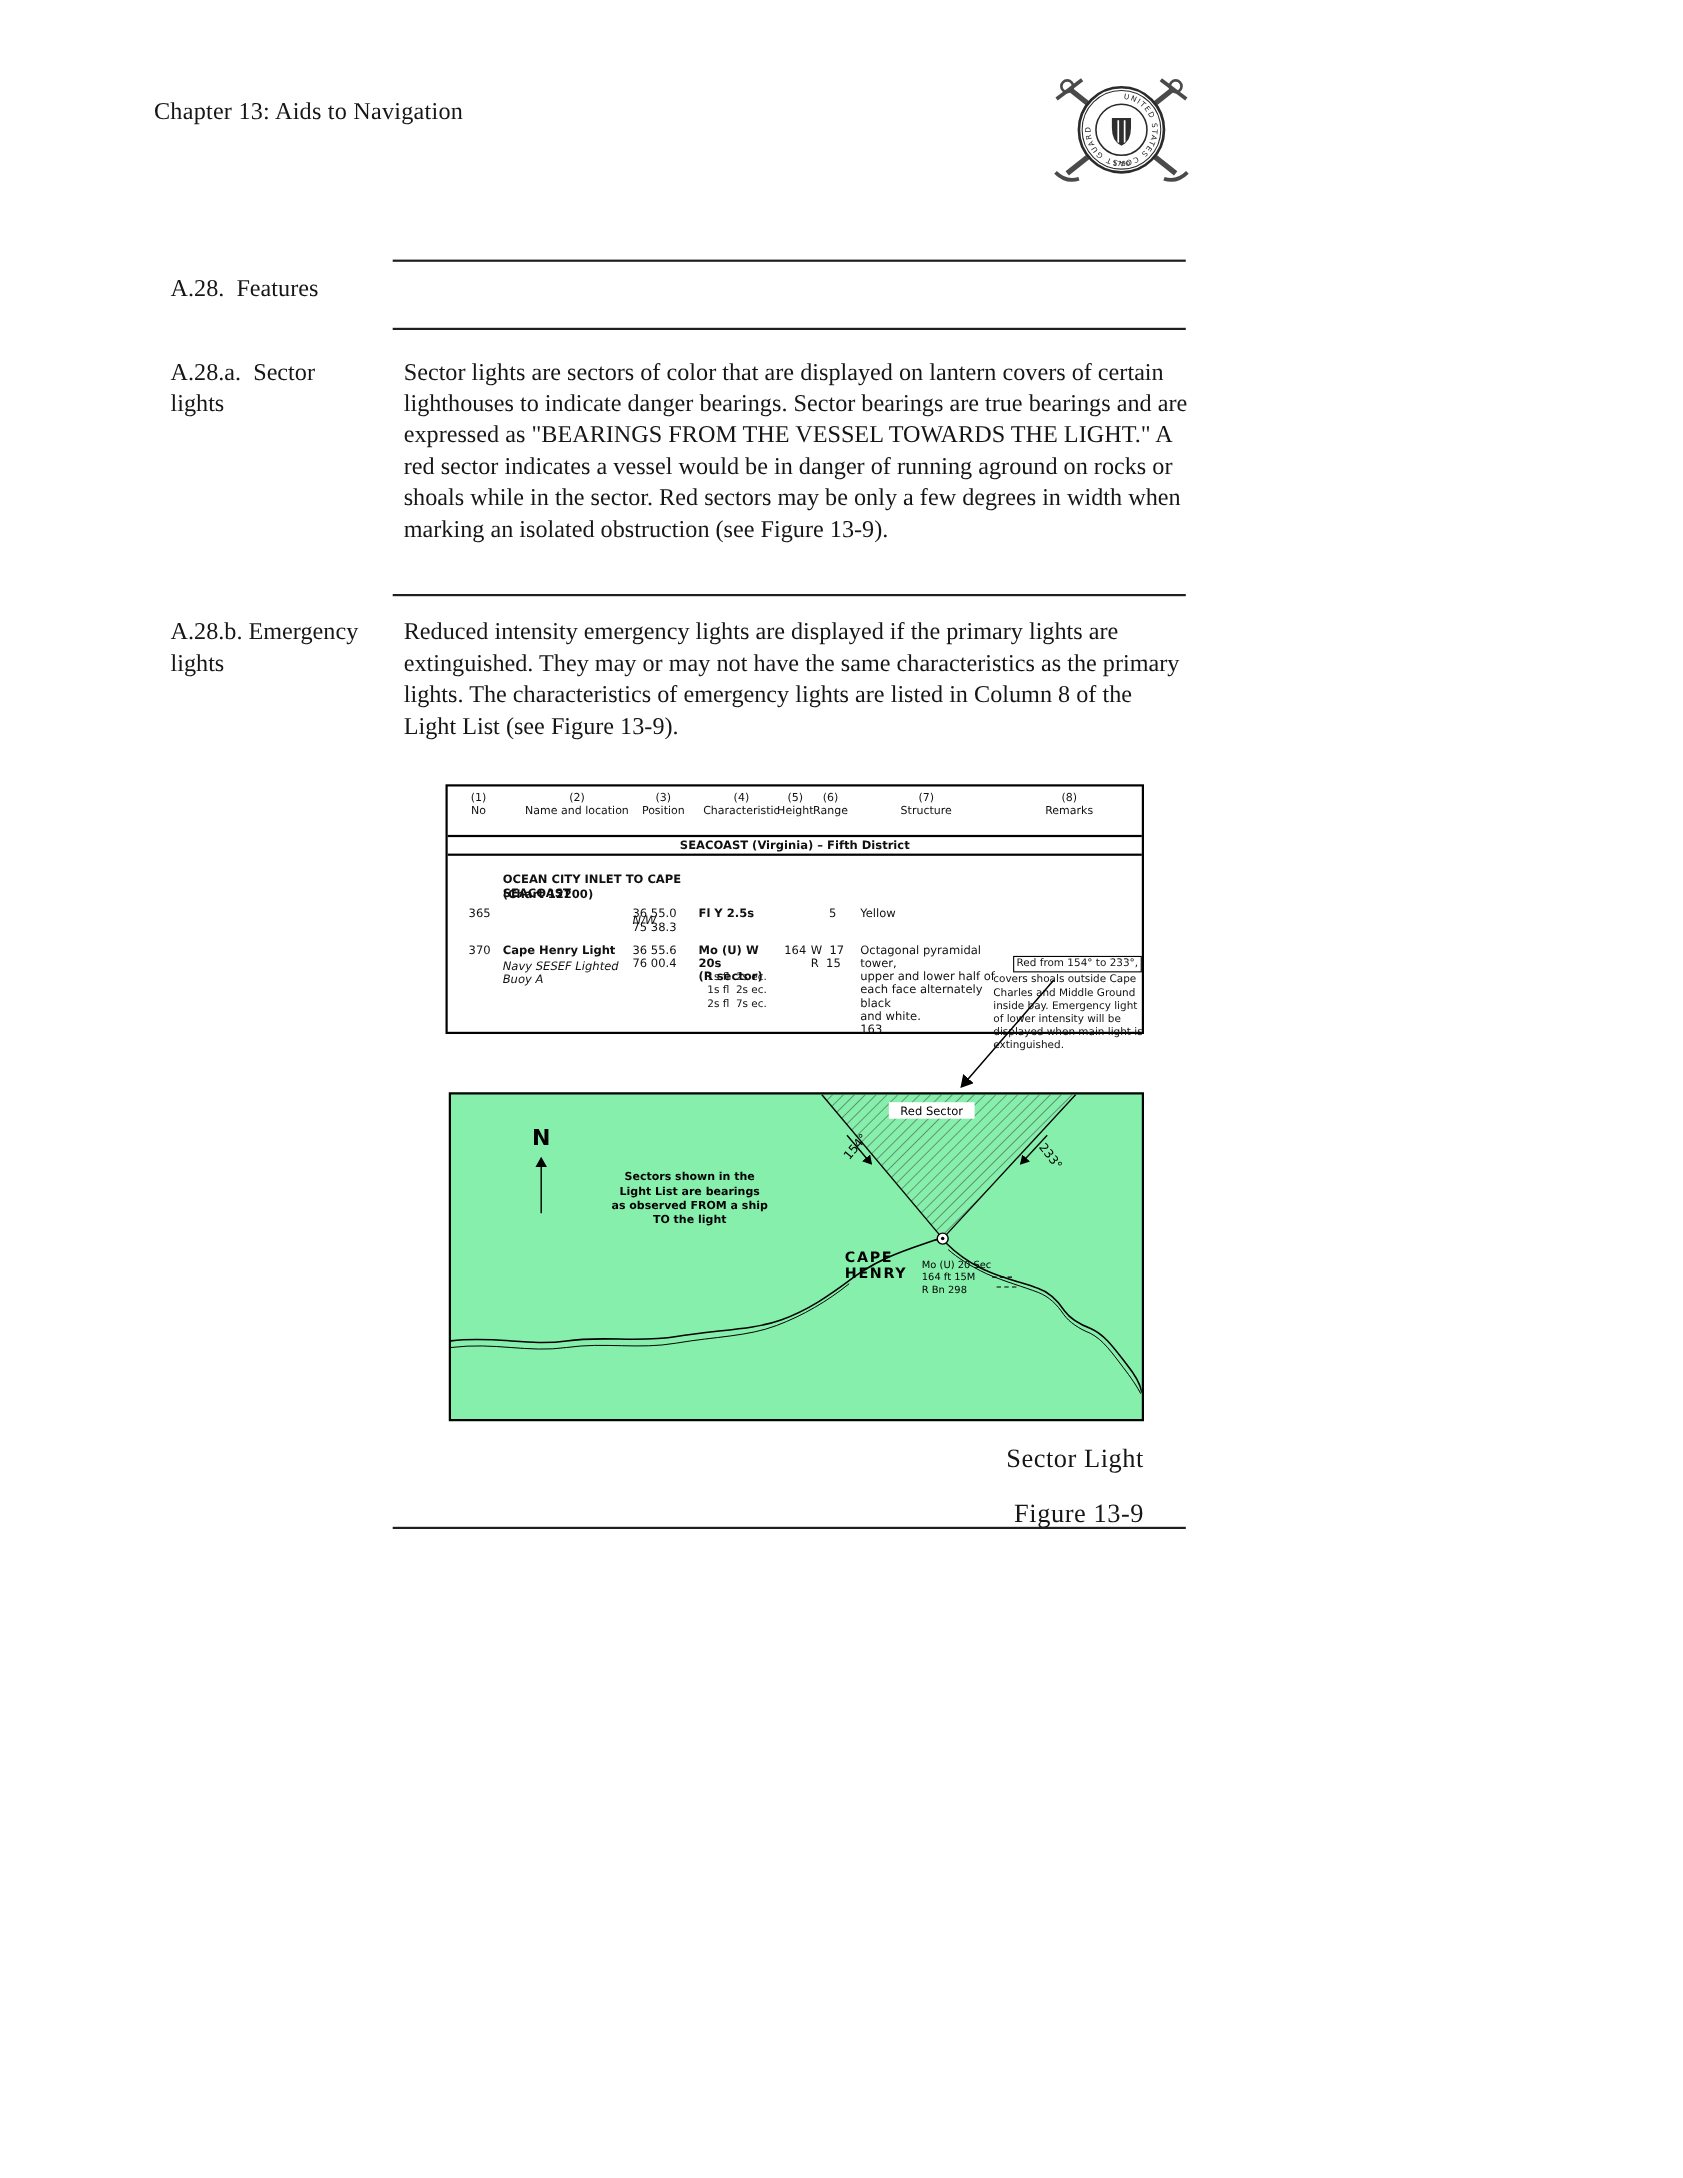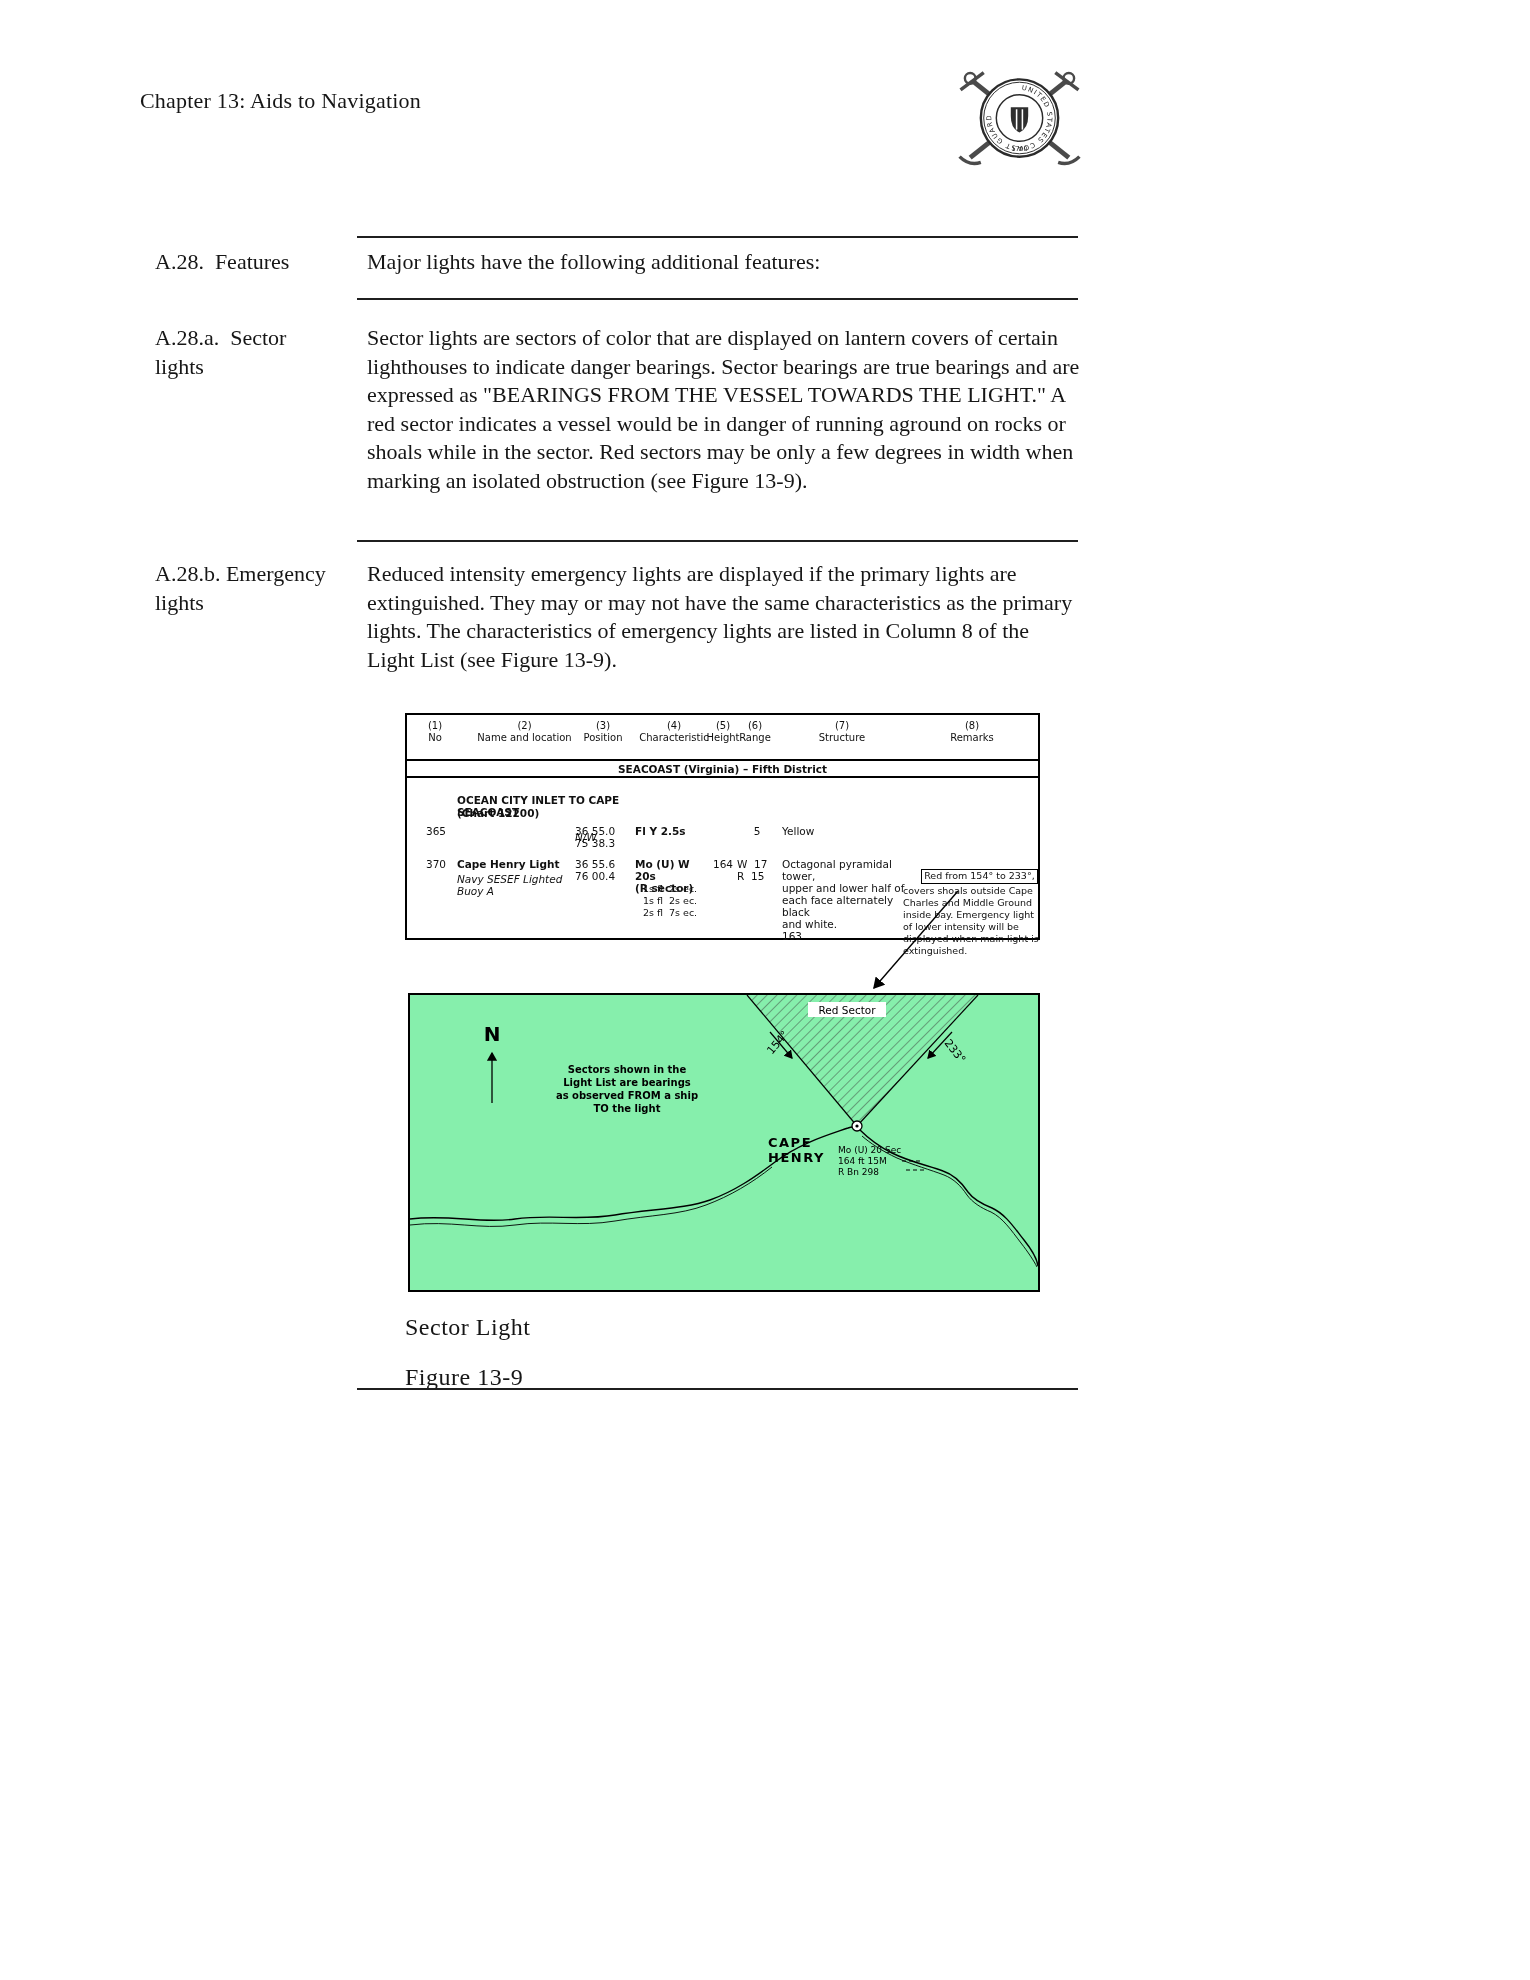--- a/index.html
+++ b/index.html
@@ -6,21 +6,21 @@
   html,body { background:#ffffff; }
   .page {
     position:relative; width:1530px; height:1980px; background:#ffffff;
     font-family:"Liberation Serif", serif; color:#161616; overflow:hidden;
   }
   .abs { position:absolute; }
   .rule { position:absolute; left:357px; width:721px; height:2px; background:#1f1f1f; }
   .chapter-header { left:140px; top:88px; font-size:22px; letter-spacing:0.2px; }
   .label-col { left:155px; width:200px; font-size:22px; line-height:28.5px; white-space:pre-wrap; }
   .body-col  { left:367px; width:715px; font-size:22px; line-height:28.5px; }
-  .caption { left:405px; width:635px; text-align:left; font-size:24px; letter-spacing:0.5px; }
+  .caption { left:405px; width:635px; text-align:right; font-size:24px; letter-spacing:0.5px; }
   .page-number { left:155px; top:1494px; width:922px; text-align:center; font-size:21px; }
 
   
   .ltable {
     position:absolute; left:405px; top:713px; width:635px; height:227px;
     border:2px solid #000; font-family:"DejaVu Sans", sans-serif; font-size:10.5px; color:#101010;
   }
   .ltable .th { position:absolute; top:5px; text-align:center; line-height:12px; font-size:10px; }
   .ltable .band {
     position:absolute; top:44px; left:0; right:0; height:19px;
@@ -70,21 +70,20 @@
     </text>
     <text x="80" y="94" text-anchor="middle" font-family="DejaVu Sans, sans-serif" font-size="6.5" fill="#222">1790</text>
     <path d="M71,49 h18 v9 q0,13 -9,17 q-9,-4 -9,-17 z" fill="#2e2e2e"></path>
     <line x1="77" y1="51" x2="77" y2="72" stroke="#fff" stroke-width="1.6"></line>
     <line x1="83" y1="51" x2="83" y2="72" stroke="#fff" stroke-width="1.6"></line>
   </svg>
 
   <div class="rule" style="top:236px;"></div>
 
   <div class="abs label-col" style="top:248px;">A.28.  Features</div>
-  <div class="abs body-col" style="top:248px;">Major lights have the following additional features:</div>
 
   <div class="rule" style="top:298px;"></div>
 
   <div class="abs label-col" style="top:324px;">A.28.a.  Sector
 lights</div>
   <div class="abs body-col" style="top:324px;">Sector lights are sectors of color that are displayed on lantern covers of certain lighthouses to indicate danger bearings. Sector bearings are true bearings and are expressed as "BEARINGS FROM THE VESSEL TOWARDS THE LIGHT." A red sector indicates a vessel would be in danger of running aground on rocks or shoals while in the sector. Red sectors may be only a few degrees in width when marking an isolated obstruction (see Figure 13-9).</div>
 
   <div class="rule" style="top:540px;"></div>
 
   <div class="abs label-col" style="top:560px;">A.28.b. Emergency

